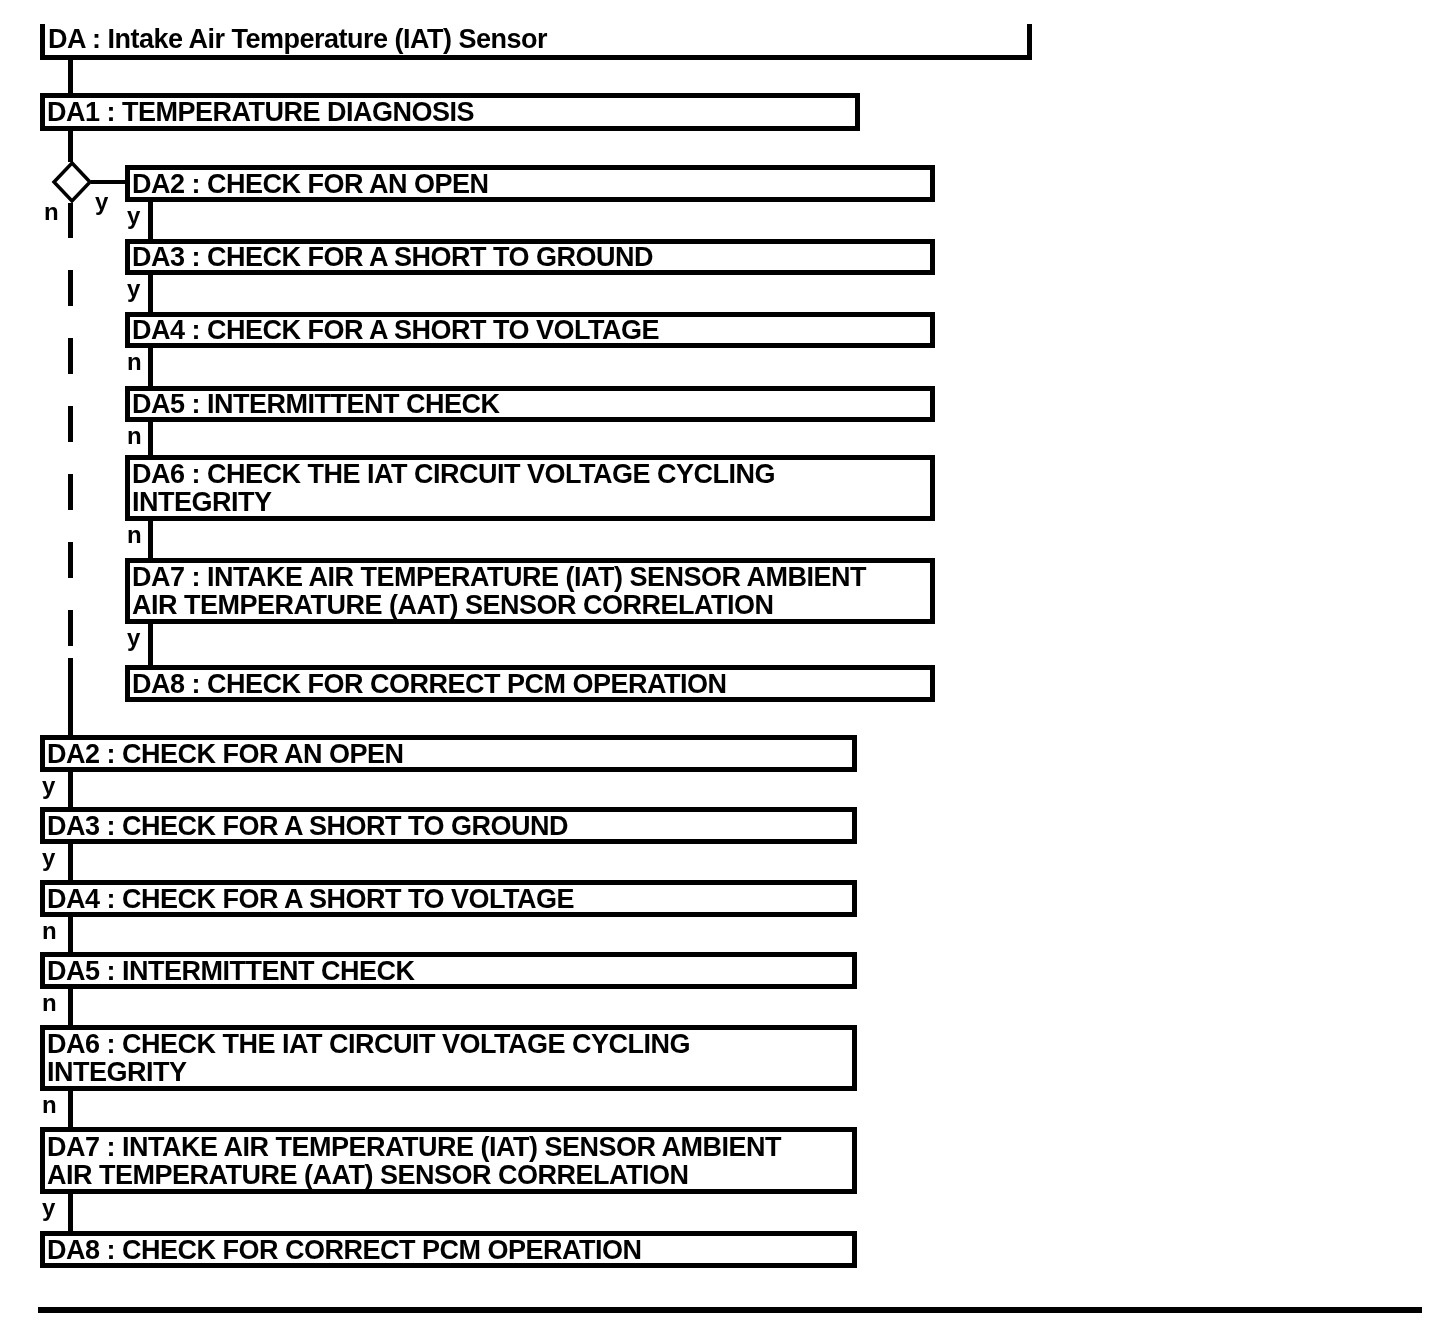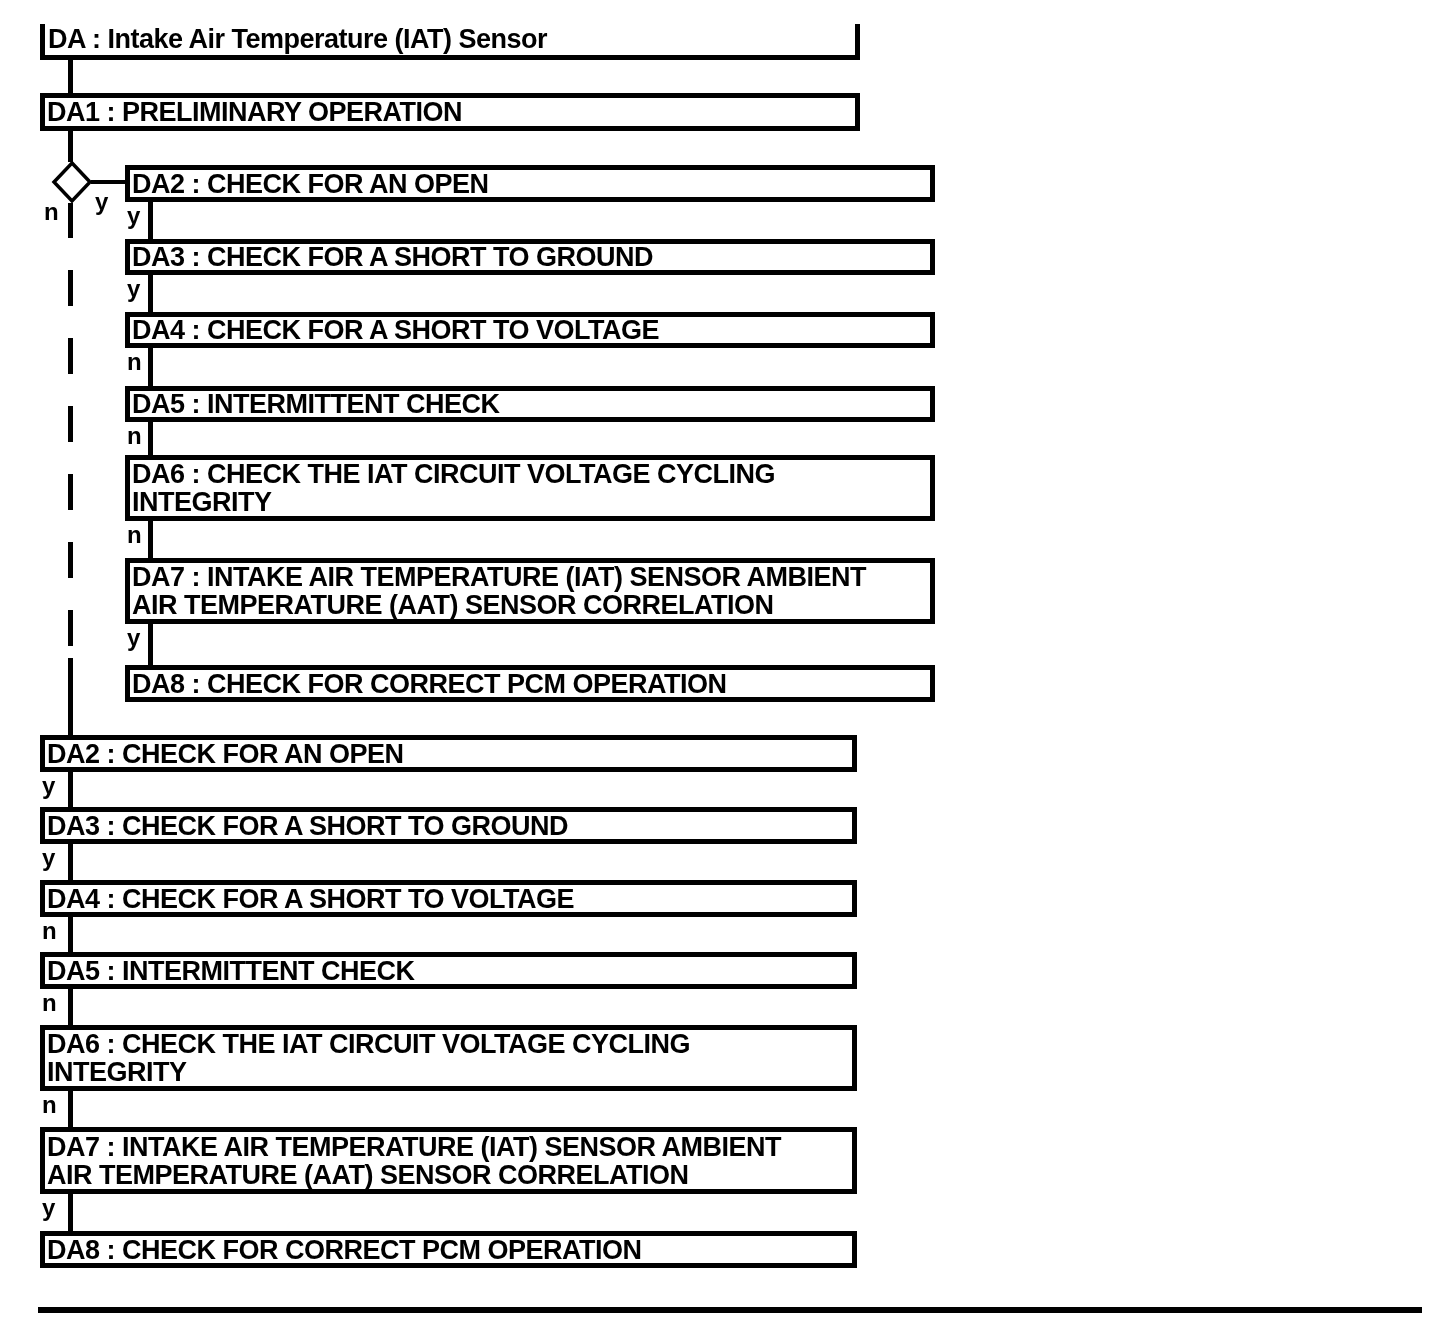--- a/index.html
+++ b/index.html
@@ -22,21 +22,21 @@
     font-weight:bold; font-size:27px; line-height:28px;
     padding-left:2px;
     white-space:nowrap;
     letter-spacing:-0.5px;
   }
   .g1 { left:125px; width:810px; }
   .g2 { left:40px;  width:817px; }
   
   .title {
     position:absolute;
-    left:40px; top:24px; width:820px; height:36px;
+    left:40px; top:24px; width:992px; height:36px;
     border-left:5px solid var(--ink);
     border-right:5px solid var(--ink);
     border-bottom:5px solid var(--ink);
     display:flex; align-items:center;
     font-weight:bold; font-size:27px; letter-spacing:-0.5px;
     padding-left:3px; white-space:nowrap;
     background:var(--paper);
   }
   .vline { position:absolute; width:5px; background:var(--ink); }
   .hline { position:absolute; height:4px; background:var(--ink); }
@@ -59,21 +59,21 @@
 
 <div id="canvas">
 
   <div class="title">
     <span>DA : Intake Air Temperature (IAT) Sensor</span>
   </div>
 
   <div class="vline" style="left:68px;top:60px;height:33px"></div>
 
   <div class="box" style="left:40px;top:93px;width:820px;height:38px">
-    <span>DA1 : PRELIMINARY OPERATION</span>
+    <span>DA1 : TEMPERATURE DIAGNOSIS</span>
   </div>
 
   <div class="vline" style="left:68px;top:131px;height:31px"></div>
 
   <svg class="diamond" width="42" height="44" viewBox="0 0 42 44">
     <polygon points="21,3 39,22 21,41 3,22" fill="var(--paper)" stroke="var(--ink)" stroke-width="3.5"></polygon>
   </svg>
   <div class="lbl" style="left:95px;top:190px">y</div>
   <div class="lbl" style="left:44px;top:200px">n</div>
 

